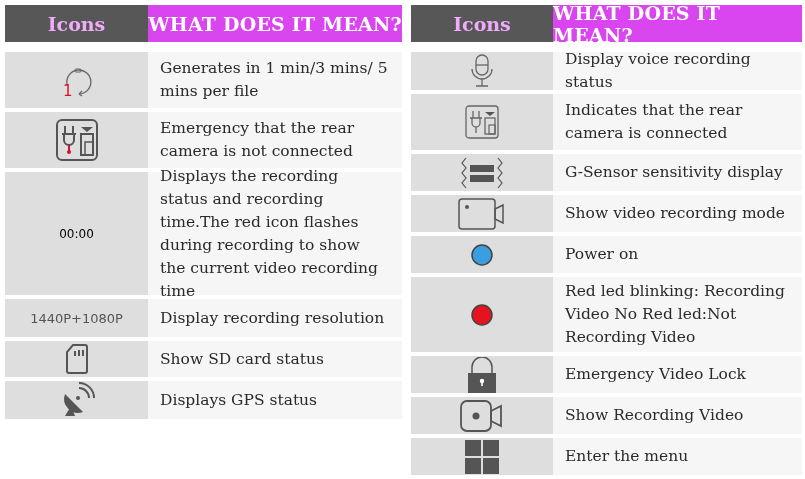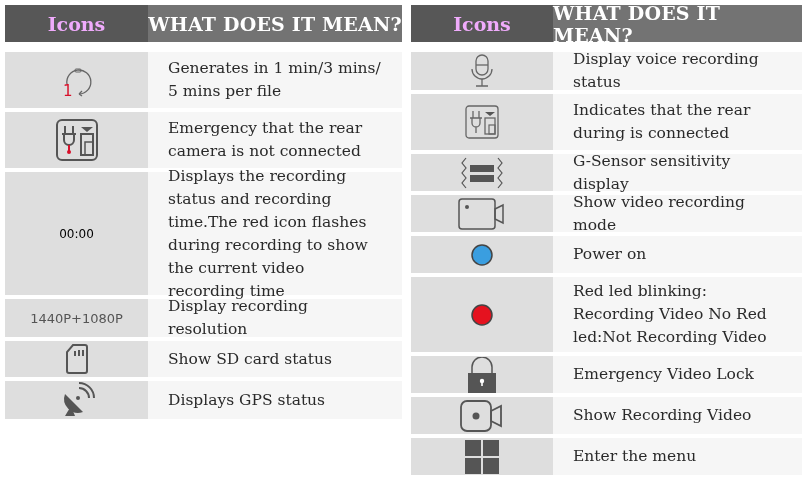--- a/index.html
+++ b/index.html
@@ -2,24 +2,24 @@
 <html><head>
 <meta charset="utf-8">
 <style>
   html,body{margin:0;padding:0;background:#ffffff;}
   body{width:805px;height:479px;position:relative;overflow:hidden;font-family:"DejaVu Serif",serif;}
   .tbl{position:absolute;top:5px;}
   .tbl.left{left:5px;width:397px;}
   .tbl.right{left:411px;width:391px;}
   .hdr{display:flex;height:37px;margin-bottom:10px;}
   .hdr .h1{background:#575757;color:#f0abfc;font-weight:bold;font-size:19px;display:flex;align-items:center;justify-content:center;}
-  .hdr .h2{background:#737373;color:#fff;font-weight:bold;font-size:19px;display:flex;align-items:center;justify-content:center;flex:1;letter-spacing:0.2px;}
+  .hdr .h2{background:#d946ef;color:#fff;font-weight:bold;font-size:19px;display:flex;align-items:center;justify-content:center;flex:1;letter-spacing:0.2px;}
   .row{display:flex;margin-bottom:4px;}
   .ic{background:#dedede;display:flex;align-items:center;justify-content:center;flex:none;}
-  .tx{background:#f6f6f6;flex:1;display:flex;align-items:center;padding:0 20px;font-size:15.5px;line-height:23px;color:#2a2a2a;}
+  .tx{background:#f6f6f6;flex:1;display:flex;align-items:center;padding:0 12px;font-size:15.5px;line-height:23px;color:#2a2a2a;}
   .left .h1,.left .ic{width:143px;}
   .right .h1,.right .ic{width:142px;}
   .mono{font-family:"DejaVu Sans",sans-serif;color:#555;}
 </style>
 </head>
 <body>
 
 <div class="tbl left">
   <div class="hdr">
     <div class="h1">Icons</div>
@@ -115,21 +115,21 @@
   <div class="row" style="height:56px">
     <div class="ic">
       <svg width="34" height="34" viewBox="0 0 34 34">
           <rect x="1" y="1" width="32" height="32" rx="3" fill="none" stroke="#666" stroke-width="1.3"></rect>
           <path d="M8 6v7M14 6v7M5 13h12M7 13v5a4 4 0 0 0 8 0v-5M11 22v6" fill="none" stroke="#666" stroke-width="1.3"></path>
           <path d="M20 7h10l-5 4z" fill="#555"></path>
           <rect x="20" y="13" width="10" height="16" fill="none" stroke="#666" stroke-width="1.3"></rect>
           <rect x="24" y="20" width="6" height="9" fill="none" stroke="#666" stroke-width="1.2"></rect>
         </svg>
     </div>
-    <div class="tx">Indicates that the rear during is connected</div>
+    <div class="tx">Indicates that the rear camera is connected</div>
   </div>
 
   <div class="row" style="height:37px">
     <div class="ic">
       <svg width="44" height="32" viewBox="0 0 44 32">
           <path d="M6 1l-4 5 4 5-4 5 4 5-4 5 4 5" fill="none" stroke="#555" stroke-width="1.2"></path>
           <path d="M38 1l4 5-4 5 4 5-4 5 4 5-4 5" fill="none" stroke="#555" stroke-width="1.2"></path>
           <rect x="10" y="8" width="24" height="7" fill="#555"></rect>
           <rect x="10" y="18" width="24" height="7" fill="#555"></rect>
         </svg>

